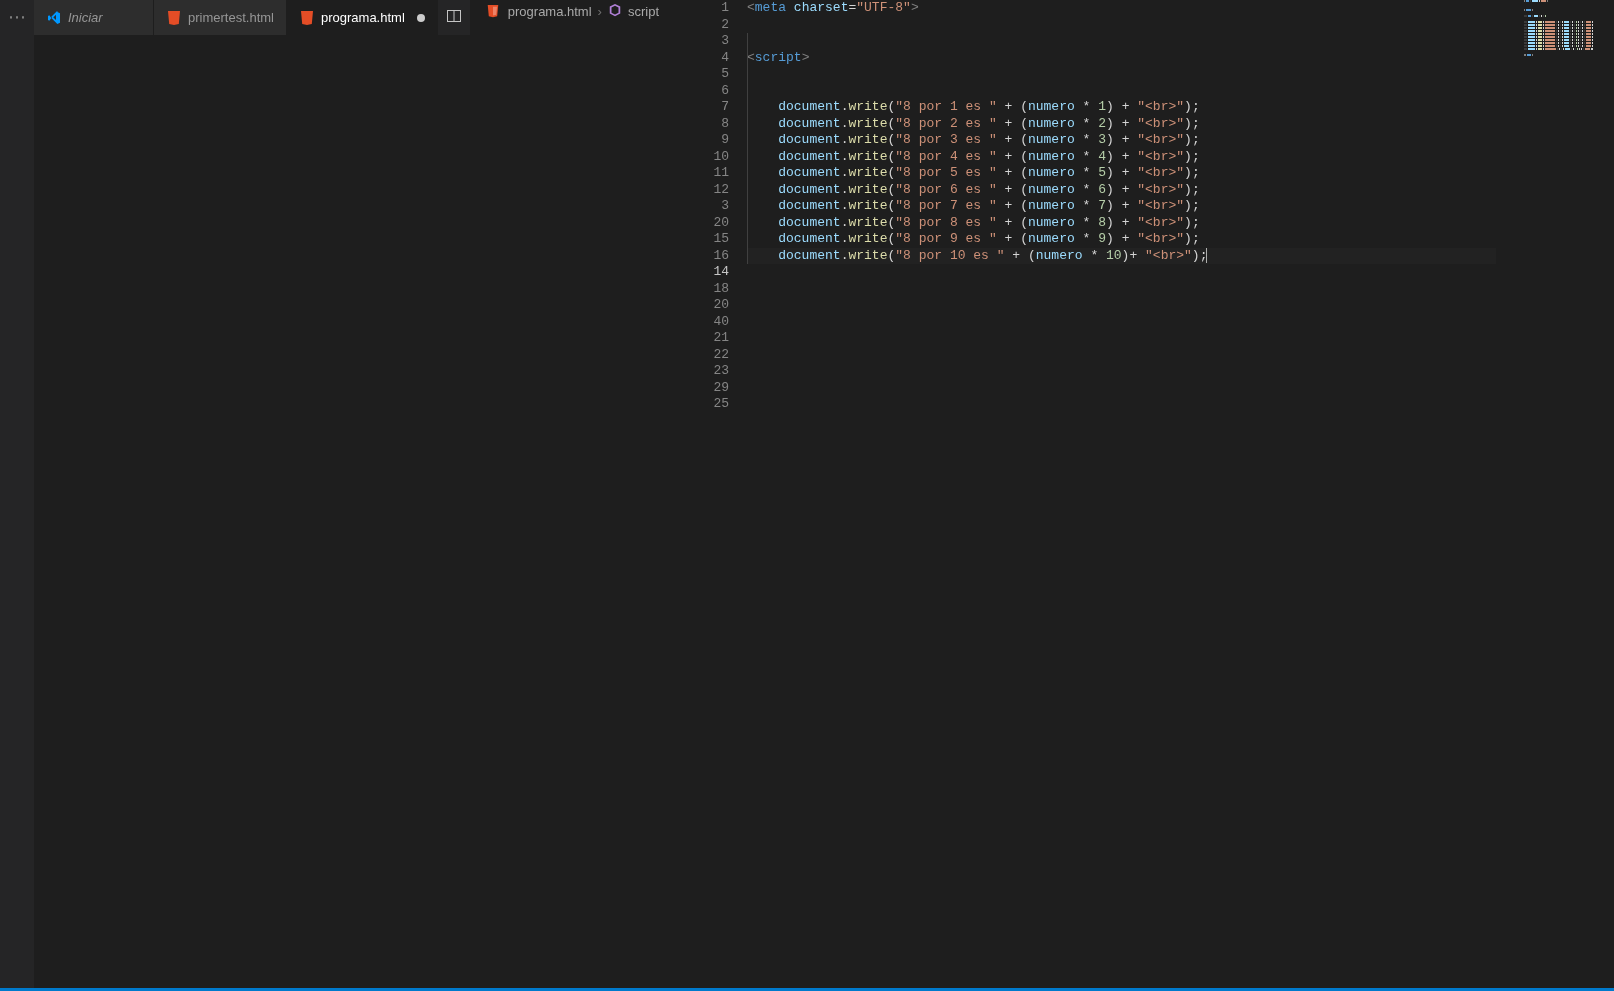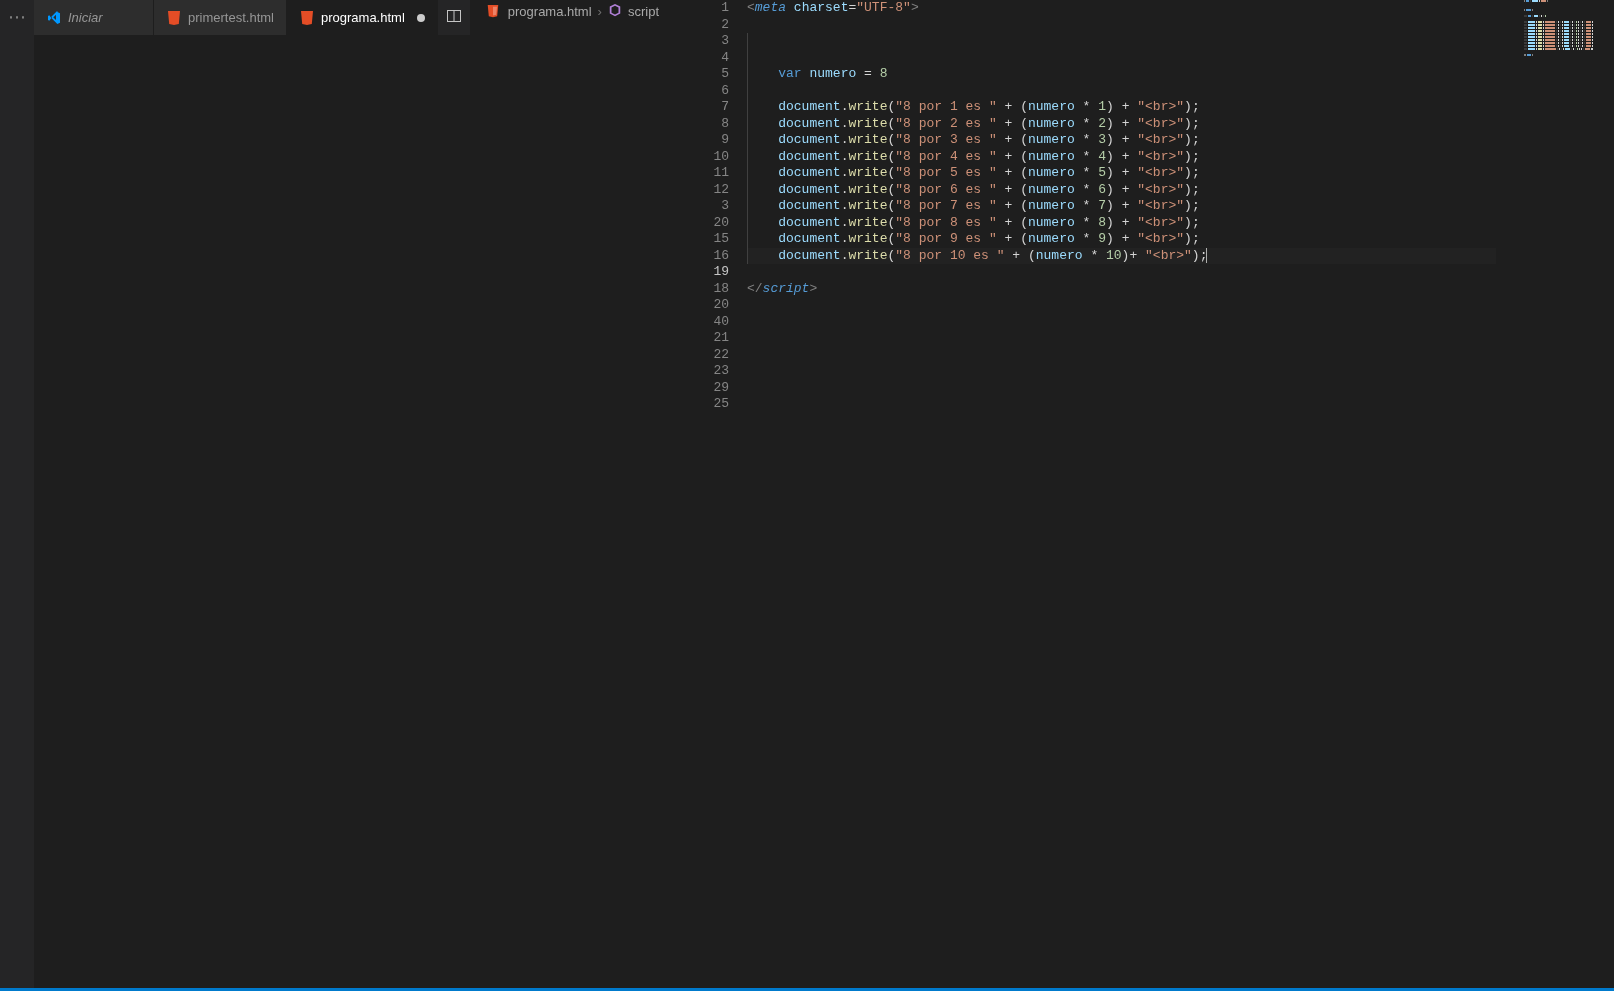--- a/index.html
+++ b/index.html
@@ -110,21 +110,21 @@
   position: absolute;
   top: 0; right: 6px;
   width: 70px;
 }
 .mm-line { height: 2px; margin-bottom: 1px; display:flex; gap:1px; }
 .mm-seg { height:2px; }
 .scrollbar { width: 14px; background: #1e1e1e; }
 .status-bar { height: 3px; background: #007acc; }
 
 .tk-tag { color: #808080; } 
-.tk-tagname { color: #569cd6; font-style: italic; }
+.tk-tagname { color: #569cd6; }
 .tk-attr { color: #9cdcfe; }
 .tk-op { color: #d4d4d4; }
 .tk-str { color: #ce9178; }
 .tk-kw { color: #569cd6; }
 .tk-var { color: #9cdcfe; }
 .tk-num { color: #b5cea8; }
 .tk-fn { color: #dcdcaa; }
 .tk-obj { color: #9cdcfe; }
 .tk-punc { color: #d4d4d4; }
 .tk-plain { color: #d4d4d4; }
@@ -205,50 +205,49 @@
           <div class="ln">7</div>
           <div class="ln">8</div>
           <div class="ln">9</div>
           <div class="ln">10</div>
           <div class="ln">11</div>
           <div class="ln">12</div>
           <div class="ln">3</div>
           <div class="ln">20</div>
           <div class="ln">15</div>
           <div class="ln">16</div>
-          <div class="ln current">19</div>
+          <div class="ln current">14</div>
           <div class="ln">18</div>
           <div class="ln">20</div>
           <div class="ln">40</div>
           <div class="ln">21</div>
           <div class="ln">22</div>
           <div class="ln">23</div>
           <div class="ln">29</div>
           <div class="ln">25</div>
         </div>
       <div class="code" id="code-host">
         <div class="indent-guide"></div>
       <div class="code-line"><span class="tk-tag">&lt;</span><span class="tk-tagname">meta</span><span class="tk-plain"> </span><span class="tk-attr">charset</span><span class="tk-op">=</span><span class="tk-str">"UTF-8"</span><span class="tk-tag">&gt;</span></div>
           <div class="code-line"></div>
           <div class="code-line"></div>
-          <div class="code-line"></div>
-          <div class="code-line"><span class="tk-plain">    </span><span class="tk-kw">var</span><span class="tk-plain"> </span><span class="tk-var">numero</span><span class="tk-plain"> </span><span class="tk-op">=</span><span class="tk-plain"> </span><span class="tk-num">8</span></div>
+          <div class="code-line"><span class="tk-tag">&lt;</span><span class="tk-tagname">script</span><span class="tk-tag">&gt;</span></div>
+          <div class="code-line"></div>
           <div class="code-line"></div>
           <div class="code-line"><span class="tk-plain">    </span><span class="tk-obj">document</span><span class="tk-punc">.</span><span class="tk-fn">write</span><span class="tk-punc">(</span><span class="tk-str">"8 por 1 es "</span><span class="tk-plain"> </span><span class="tk-op">+</span><span class="tk-plain"> </span><span class="tk-punc">(</span><span class="tk-var">numero</span><span class="tk-plain"> </span><span class="tk-op">*</span><span class="tk-plain"> </span><span class="tk-num">1</span><span class="tk-punc">)</span><span class="tk-plain"> </span><span class="tk-op">+</span><span class="tk-plain"> </span><span class="tk-str">"&lt;br&gt;"</span><span class="tk-punc">);</span></div>
           <div class="code-line"><span class="tk-plain">    </span><span class="tk-obj">document</span><span class="tk-punc">.</span><span class="tk-fn">write</span><span class="tk-punc">(</span><span class="tk-str">"8 por 2 es "</span><span class="tk-plain"> </span><span class="tk-op">+</span><span class="tk-plain"> </span><span class="tk-punc">(</span><span class="tk-var">numero</span><span class="tk-plain"> </span><span class="tk-op">*</span><span class="tk-plain"> </span><span class="tk-num">2</span><span class="tk-punc">)</span><span class="tk-plain"> </span><span class="tk-op">+</span><span class="tk-plain"> </span><span class="tk-str">"&lt;br&gt;"</span><span class="tk-punc">);</span></div>
           <div class="code-line"><span class="tk-plain">    </span><span class="tk-obj">document</span><span class="tk-punc">.</span><span class="tk-fn">write</span><span class="tk-punc">(</span><span class="tk-str">"8 por 3 es "</span><span class="tk-plain"> </span><span class="tk-op">+</span><span class="tk-plain"> </span><span class="tk-punc">(</span><span class="tk-var">numero</span><span class="tk-plain"> </span><span class="tk-op">*</span><span class="tk-plain"> </span><span class="tk-num">3</span><span class="tk-punc">)</span><span class="tk-plain"> </span><span class="tk-op">+</span><span class="tk-plain"> </span><span class="tk-str">"&lt;br&gt;"</span><span class="tk-punc">);</span></div>
           <div class="code-line"><span class="tk-plain">    </span><span class="tk-obj">document</span><span class="tk-punc">.</span><span class="tk-fn">write</span><span class="tk-punc">(</span><span class="tk-str">"8 por 4 es "</span><span class="tk-plain"> </span><span class="tk-op">+</span><span class="tk-plain"> </span><span class="tk-punc">(</span><span class="tk-var">numero</span><span class="tk-plain"> </span><span class="tk-op">*</span><span class="tk-plain"> </span><span class="tk-num">4</span><span class="tk-punc">)</span><span class="tk-plain"> </span><span class="tk-op">+</span><span class="tk-plain"> </span><span class="tk-str">"&lt;br&gt;"</span><span class="tk-punc">);</span></div>
           <div class="code-line"><span class="tk-plain">    </span><span class="tk-obj">document</span><span class="tk-punc">.</span><span class="tk-fn">write</span><span class="tk-punc">(</span><span class="tk-str">"8 por 5 es "</span><span class="tk-plain"> </span><span class="tk-op">+</span><span class="tk-plain"> </span><span class="tk-punc">(</span><span class="tk-var">numero</span><span class="tk-plain"> </span><span class="tk-op">*</span><span class="tk-plain"> </span><span class="tk-num">5</span><span class="tk-punc">)</span><span class="tk-plain"> </span><span class="tk-op">+</span><span class="tk-plain"> </span><span class="tk-str">"&lt;br&gt;"</span><span class="tk-punc">);</span></div>
           <div class="code-line"><span class="tk-plain">    </span><span class="tk-obj">document</span><span class="tk-punc">.</span><span class="tk-fn">write</span><span class="tk-punc">(</span><span class="tk-str">"8 por 6 es "</span><span class="tk-plain"> </span><span class="tk-op">+</span><span class="tk-plain"> </span><span class="tk-punc">(</span><span class="tk-var">numero</span><span class="tk-plain"> </span><span class="tk-op">*</span><span class="tk-plain"> </span><span class="tk-num">6</span><span class="tk-punc">)</span><span class="tk-plain"> </span><span class="tk-op">+</span><span class="tk-plain"> </span><span class="tk-str">"&lt;br&gt;"</span><span class="tk-punc">);</span></div>
           <div class="code-line"><span class="tk-plain">    </span><span class="tk-obj">document</span><span class="tk-punc">.</span><span class="tk-fn">write</span><span class="tk-punc">(</span><span class="tk-str">"8 por 7 es "</span><span class="tk-plain"> </span><span class="tk-op">+</span><span class="tk-plain"> </span><span class="tk-punc">(</span><span class="tk-var">numero</span><span class="tk-plain"> </span><span class="tk-op">*</span><span class="tk-plain"> </span><span class="tk-num">7</span><span class="tk-punc">)</span><span class="tk-plain"> </span><span class="tk-op">+</span><span class="tk-plain"> </span><span class="tk-str">"&lt;br&gt;"</span><span class="tk-punc">);</span></div>
           <div class="code-line"><span class="tk-plain">    </span><span class="tk-obj">document</span><span class="tk-punc">.</span><span class="tk-fn">write</span><span class="tk-punc">(</span><span class="tk-str">"8 por 8 es "</span><span class="tk-plain"> </span><span class="tk-op">+</span><span class="tk-plain"> </span><span class="tk-punc">(</span><span class="tk-var">numero</span><span class="tk-plain"> </span><span class="tk-op">*</span><span class="tk-plain"> </span><span class="tk-num">8</span><span class="tk-punc">)</span><span class="tk-plain"> </span><span class="tk-op">+</span><span class="tk-plain"> </span><span class="tk-str">"&lt;br&gt;"</span><span class="tk-punc">);</span></div>
           <div class="code-line"><span class="tk-plain">    </span><span class="tk-obj">document</span><span class="tk-punc">.</span><span class="tk-fn">write</span><span class="tk-punc">(</span><span class="tk-str">"8 por 9 es "</span><span class="tk-plain"> </span><span class="tk-op">+</span><span class="tk-plain"> </span><span class="tk-punc">(</span><span class="tk-var">numero</span><span class="tk-plain"> </span><span class="tk-op">*</span><span class="tk-plain"> </span><span class="tk-num">9</span><span class="tk-punc">)</span><span class="tk-plain"> </span><span class="tk-op">+</span><span class="tk-plain"> </span><span class="tk-str">"&lt;br&gt;"</span><span class="tk-punc">);</span></div>
           <div class="code-line current"><span class="tk-plain">    </span><span class="tk-obj">document</span><span class="tk-punc">.</span><span class="tk-fn">write</span><span class="tk-punc">(</span><span class="tk-str">"8 por 10 es "</span><span class="tk-plain"> </span><span class="tk-op">+</span><span class="tk-plain"> </span><span class="tk-punc">(</span><span class="tk-var">numero</span><span class="tk-plain"> </span><span class="tk-op">*</span><span class="tk-plain"> </span><span class="tk-num">10</span><span class="tk-punc">)</span><span class="tk-op">+</span><span class="tk-plain"> </span><span class="tk-str">"&lt;br&gt;"</span><span class="tk-punc">);</span><span class="cursor"></span></div>
           <div class="code-line"></div>
-          <div class="code-line"><span class="tk-tag">&lt;/</span><span class="tk-tagname">script</span><span class="tk-tag">&gt;</span></div>
           <div class="code-line"></div>
           <div class="code-line"></div>
           <div class="code-line"></div>
           <div class="code-line"></div>
           <div class="code-line"></div>
           <div class="code-line"></div>
         </div>
       <div class="minimap">
         <div class="minimap-content" id="minimap-host">
             <div class="mm-line">

